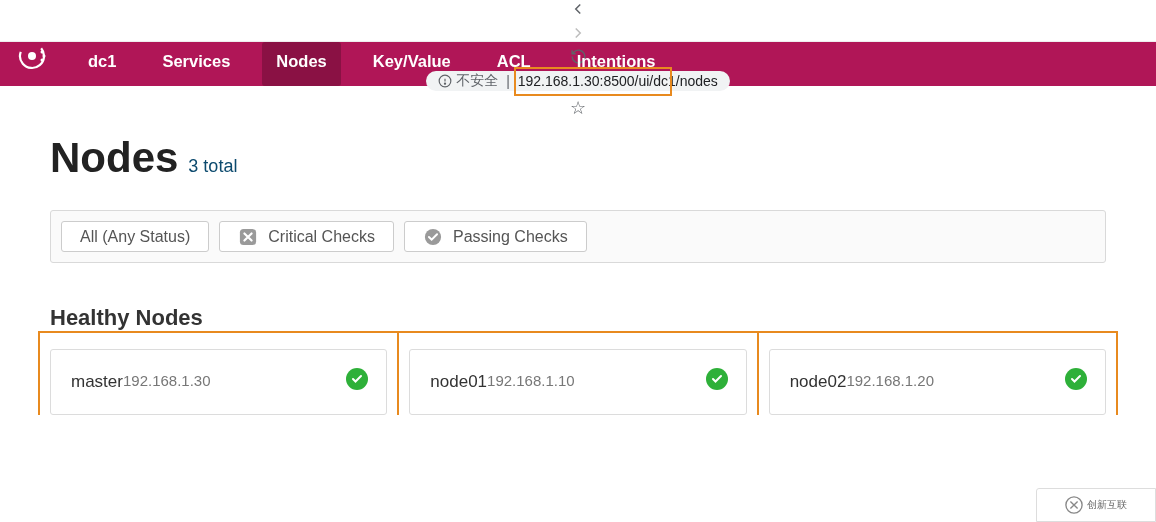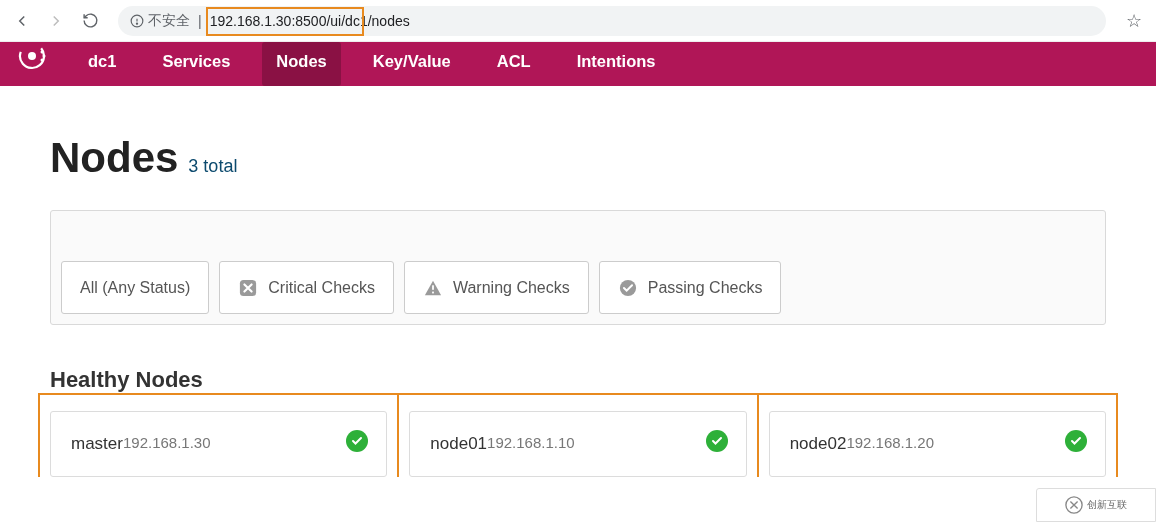--- a/index.html
+++ b/index.html
@@ -1,19 +1,19 @@
 <!DOCTYPE html>
 <html><head>
 <meta charset="utf-8">
 <style>
   * { box-sizing: border-box; margin: 0; padding: 0; }
   body { font-family: "Segoe UI", -apple-system, Arial, sans-serif; background: #fff; color: #333; width: 1156px; }
   
   
-  .browser-bar { height: 42px; display: flex; align-items: center; background: #fff; padding: 0 8px; gap: 6px; border-bottom: 1px solid #eee; }
+  .browser-bar { height: 42px; display: flex; align-items: center; background: #fff; padding: 0 8px; gap: 6px; border-bottom: 1px solid #eee; flex-direction: column; }
   .nav-btn { width: 28px; height: 28px; display: flex; align-items: center; justify-content: center; border-radius: 50%; color: #5f6368; }
   .nav-btn.disabled { color: #bdbdbd; }
   .url-box { flex: 1; height: 30px; background: #f1f3f4; border-radius: 15px; display: flex; align-items: center; padding: 0 12px; gap: 8px; font-size: 14px; color: #5f6368; margin: 0 8px; }
   .url-security { color: #5f6368; display: flex; align-items: center; gap:4px;}
   .url-highlight { position: relative; padding: 2px 0; }
   .url-highlight-box { position: absolute; top: -4px; left: -4px; right: -4px; bottom: -5px; border: 2px solid #e88a1f; }
   .url-text { color: #202124; }
   .star { width: 28px; text-align:center; color:#5f6368; font-size:18px;}
   
   
@@ -23,21 +23,21 @@
   .consul-nav-item.active { background: #8a1144; }
   .consul-nav-item + .consul-nav-item { margin-left: 10px; }
   
   
   .page { padding: 48px 50px 0 50px; }
   .page-title { display: flex; align-items: baseline; gap: 10px; margin-bottom: 28px; }
   .page-title h1 { font-size: 42px; font-weight: 700; color: #222; }
   .page-title .count { font-size: 18px; color: #0c4a6e; }
   
   .filter-bar { border: 1px solid #d9d9d9; border-radius: 3px; background: #fafafa; padding: 10px; display: flex; gap: 10px; }
-  .filter-btn { background: #fff; border: 1px solid #ccc; border-radius: 3px; height: 53px; padding: 0 18px; display: flex; align-items: center; gap: 10px; font-size: 16px; color: #555; margin-top: 40px; }
+  .filter-btn { background: #fff; border: 1px solid #ccc; border-radius: 3px; height: 31px; padding: 0 18px; display: flex; align-items: center; gap: 10px; font-size: 16px; color: #555; }
   .filter-btn .ficon { width: 20px; height: 20px; display:flex; align-items:center; justify-content:center; }
   
   .section-h { font-size: 22px; font-weight: 600; color: #333; margin: 42px 0 18px 0; }
   
   .node-row { display: flex; gap: 22px; }
   .node-wrap { position: relative; flex: 1; }
   .node-hl { position: absolute; top: -18px; left: -12px; right: -12px; bottom: -18px; border: 2px solid #e88a1f; }
   .node-card { border: 1px solid #dcdcdc; border-radius: 3px; padding: 22px 20px; display:flex; position:relative; background:#fff;}
   .node-name { font-size: 17px; color:#333; }
   .node-ip { font-size: 15px; color: #777; }
@@ -117,30 +117,20 @@
         <svg width="18" height="18" viewBox="0 0 20 20">
             <rect x="1" y="1" width="18" height="18" rx="4" fill="#9a9a9a"></rect>
             <path d="M6 6l8 8M14 6l-8 8" stroke="#fff" stroke-width="2.4" stroke-linecap="round"></path>
           </svg>
       </span>
       <span>Critical Checks</span>
     </div>
     <div class="filter-btn">
       <span class="ficon">
         <svg width="18" height="18" viewBox="0 0 20 20">
-            <path d="M10 2 L19 18 L1 18 Z" fill="#9a9a9a"></path>
-            <rect x="9" y="7" width="2" height="5" fill="#fff"></rect>
-            <rect x="9" y="14" width="2" height="2" fill="#fff"></rect>
-          </svg>
-      </span>
-      <span>Warning Checks</span>
-    </div>
-    <div class="filter-btn">
-      <span class="ficon">
-        <svg width="18" height="18" viewBox="0 0 20 20">
             <circle cx="10" cy="10" r="9" fill="#9a9a9a"></circle>
             <path d="M5.5 10l3 3 6-6" stroke="#fff" stroke-width="2.2" fill="none" stroke-linecap="round"></path>
           </svg>
       </span>
       <span>Passing Checks</span>
     </div>
   </div>
 
   <h2 class="section-h">Healthy Nodes</h2>
 

